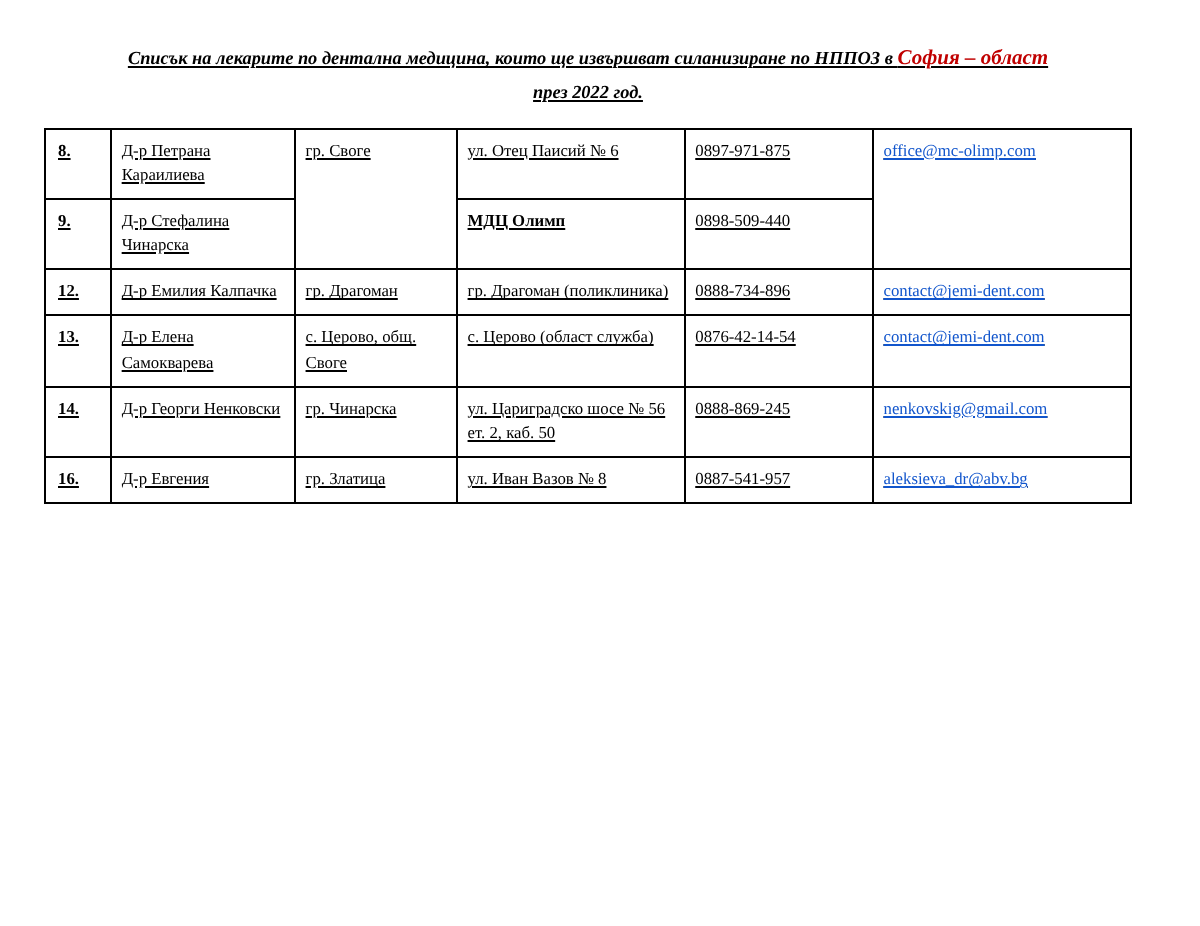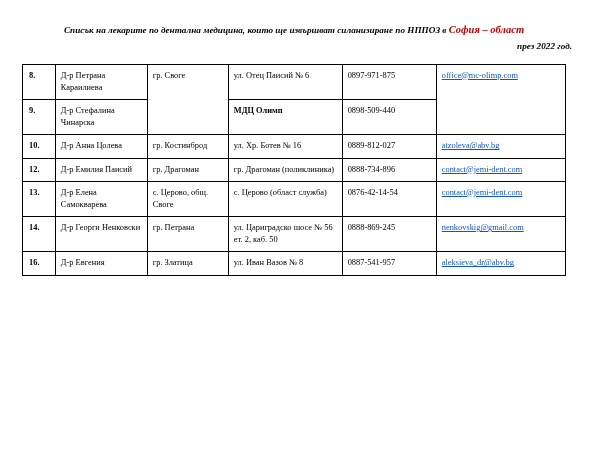--- a/index.html
+++ b/index.html
@@ -13,39 +13,39 @@
     font-family: "Liberation Serif", serif;
     color: #000000;
     overflow: hidden;
   }
   .page {
     position: relative;
     width: 600px;
     height: 463px;
     box-sizing: border-box;
     padding: 22px 28px 0 16px;
+    text-decoration: underline;
   }
   .title-block {
     text-align: center;
     font-size: 9.2px;
     line-height: 1.5;
     font-weight: bold;
     font-style: italic;
     margin-bottom: 10px;
   }
   .title-line1 {
     white-space: nowrap;
   }
   .title-line1 .accent {
     color: #c00000;
     font-size: 10.5px;
   }
   .title-line2 {
     margin-top: 2px;
-    text-align: right;
   }
   table {
     border-collapse: collapse;
     width: 544px;
     table-layout: fixed;
     margin: 0 auto;
   }
   td {
     border: 1px solid #000000;
     vertical-align: top;
@@ -103,47 +103,39 @@
       </tr>
       <tr>
         <td class="num">9.</td>
         <td>Д-р Стефалина Чинарска</td>
         <td class="noborder-top"></td>
         <td class="bold">МДЦ Олимп</td>
         <td>0898-509-440</td>
         <td class="noborder-top"><span class="email"></span></td>
       </tr>
       <tr>
-        <td class="num">10.</td>
-        <td>Д-р Анна Цолева</td>
-        <td>гр. Костинброд</td>
-        <td>ул. Хр. Ботев № 16</td>
-        <td>0889-812-027</td>
-        <td><span class="email">atzoleva@abv.bg</span></td>
-      </tr>
-      <tr>
         <td class="num">12.</td>
-        <td>Д-р Емилия Паисий</td>
+        <td>Д-р Емилия Калпачка</td>
         <td>гр. Драгоман</td>
         <td>гр. Драгоман (поликлиника)</td>
         <td>0888-734-896</td>
         <td><span class="email">contact@jemi-dent.com</span></td>
       </tr>
       <tr>
         <td class="num">13.</td>
         <td>Д-р Елена Самокварева</td>
         <td>с. Церово, общ. Своге</td>
         <td>с. Церово (област служба)</td>
         <td>0876-42-14-54</td>
         <td><span class="email">contact@jemi-dent.com</span></td>
       </tr>
       <tr>
         <td class="num">14.</td>
         <td>Д-р Георги Ненковски</td>
-        <td>гр. Петрана</td>
+        <td>гр. Чинарска</td>
         <td>ул. Царигрaдско шосе № 56  ет. 2, каб. 50</td>
         <td>0888-869-245</td>
         <td><span class="email">nenkovskig@gmail.com</span></td>
       </tr>
       <tr>
         <td class="num">16.</td>
         <td>Д-р Евгения</td>
         <td>гр. Златица</td>
         <td>ул. Иван Вазов № 8</td>
         <td>0887-541-957</td>

